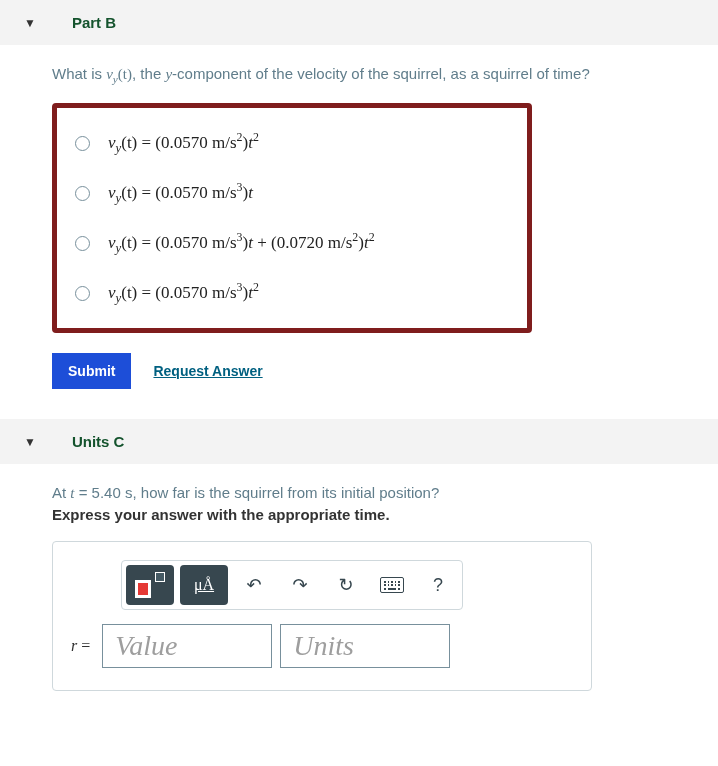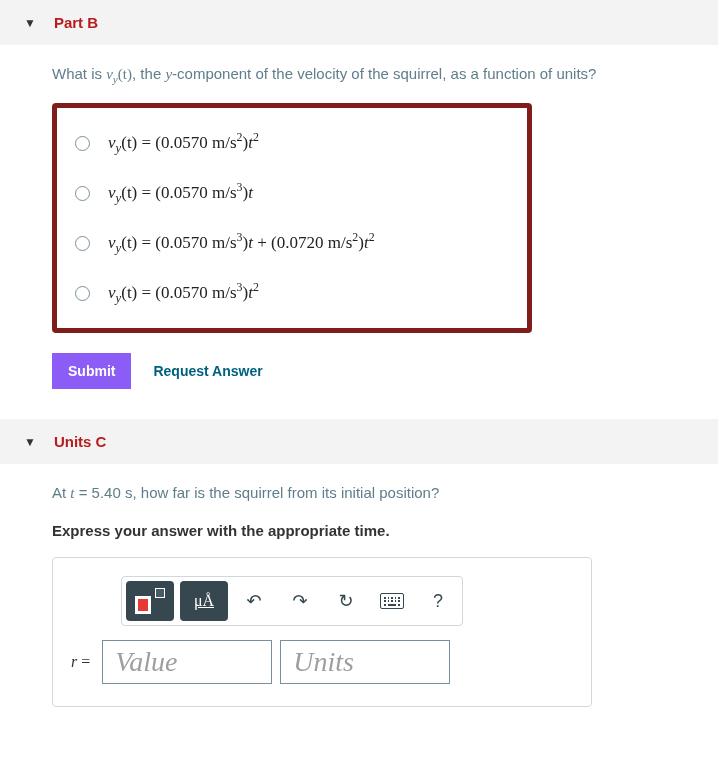--- a/index.html
+++ b/index.html
@@ -18,22 +18,23 @@
     display: flex;
     align-items: center;
     gap: 18px;
   }
   .part-header .tri {
     font-size: 12px;
     color: #333;
   }
   .part-header .title {
     font-weight: bold;
-    color: #b91c1c;
+    color: #14532d;
     font-size: 15px;
+    margin-left: 18px;
   }
   .part-body {
     padding: 20px 52px 30px 52px;
   }
   .question {
     margin-bottom: 18px;
     color: #607d8b;
     font-size: 15px;
   }
   .math-it { font-style: italic; font-family: "Times New Roman", serif; }
@@ -63,36 +64,37 @@
   .sub { vertical-align: sub; font-size: 0.75em; font-style: italic;}
   .sup { vertical-align: super; font-size: 0.7em; }
   .unit { font-style: normal; }
   .actions {
     margin-top: 20px;
     display: flex;
     align-items: center;
     gap: 22px;
   }
   .submit-btn {
-    background: #8b5cf6;
+    background: #1d4ed8;
     color: #fff;
     border: none;
     padding: 10px 16px;
     font-size: 14px;
     font-weight: bold;
     cursor: pointer;
   }
   .req-link {
     color: #006080;
     font-weight: bold;
+    text-decoration: underline;
     font-size: 14px;
   }
   .partc-q1 {
     color: #607d8b;
-    margin-bottom: 20px;
+    margin-bottom: 4px;
   }
   .partc-q2 {
     font-weight: bold;
     color: #333;
     margin-bottom: 18px;
   }
   .input-area {
     border: 1px solid #cfd8dc;
     border-radius: 4px;
     padding: 18px 18px 22px 18px;
@@ -169,21 +171,21 @@
 </style>
 </head>
 <body>
 
 <div class="part-header">
   <span class="tri">▼</span>
   <span class="title">Part B</span>
 </div>
 <div class="part-body">
   <div class="question">
-    <span>What is </span><span class="math-it">v</span><span class="math-it" style="vertical-align:sub;font-size:0.75em">y</span><span class="math-it" style="font-style:normal">(t)</span><span>, the </span><span class="math-it">y</span><span>-component of the velocity of the squirrel, as a function of units?</span>
+    <span>What is </span><span class="math-it">v</span><span class="math-it" style="vertical-align:sub;font-size:0.75em">y</span><span class="math-it" style="font-style:normal">(t)</span><span>, the </span><span class="math-it">y</span><span>-component of the velocity of the squirrel, as a squirrel of time?</span>
   </div>
 
   <div class="answer-box">
     <div class="choice">
       <div class="radio"></div>
       <div class="choice-label">
         <span style="font-style:italic">v</span><span class="sub">y</span><span>(t) = </span><span class="unit">(0.0570 m/s</span><span class="sup">2</span><span class="unit">)</span><span style="font-style:italic">t</span><span class="sup">2</span>
       </div>
     </div>
     <div class="choice">

